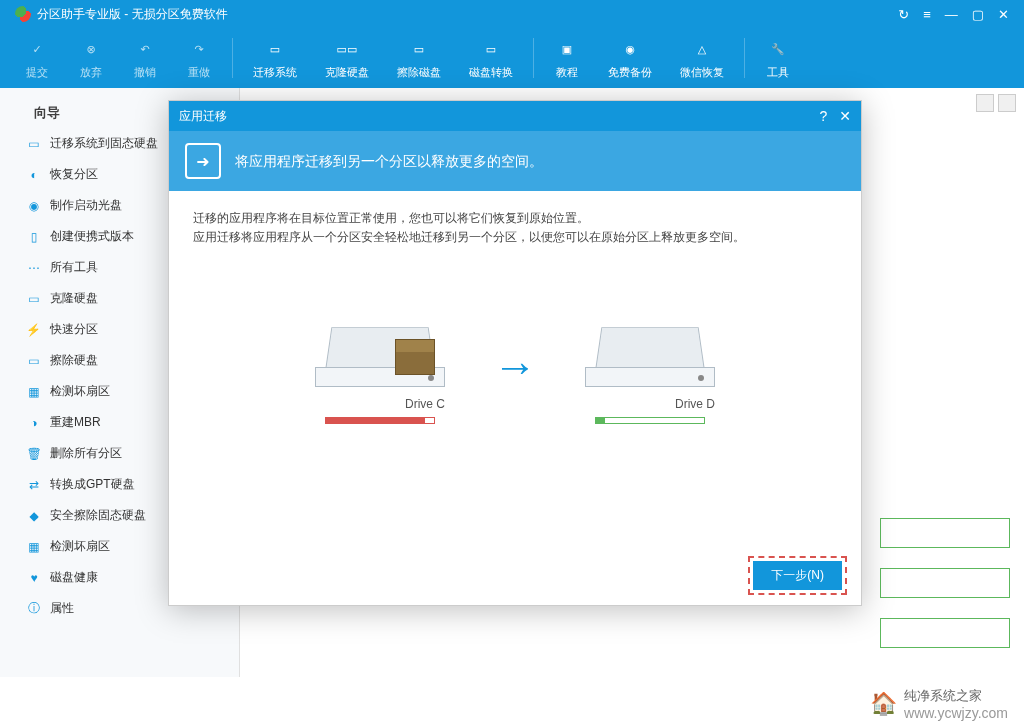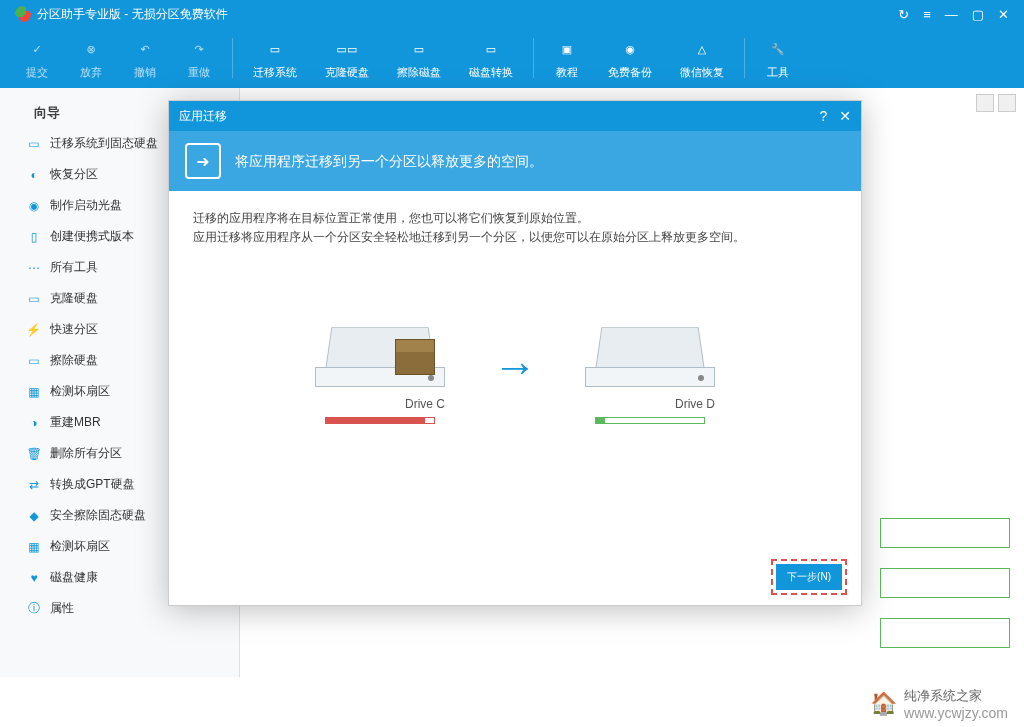--- a/index.html
+++ b/index.html
@@ -50,21 +50,21 @@
 .drive-label { margin-top: 10px; font-size: 12px; color: #555; text-align: right; }
 .drive-bar { margin: 6px auto 0; width: 110px; height: 7px; border: 1px solid; position: relative; }
 .drive-bar.red { border-color: #d9534f; }
 .drive-bar.red .fill { background: #d9534f; width: 92%; height: 100%; }
 .drive-bar.green { border-color: #5cb85c; }
 .drive-bar.green .fill { background: #5cb85c; width: 8%; height: 100%; }
 .arrow { font-size: 44px; color: #1296db; font-weight: bold; }
 
 .dialog-footer { position: absolute; bottom: 10px; right: 14px; }
 .nextbtn-wrap { border: 2px dashed #d9534f; padding: 3px; }
-.nextbtn { background: #1296db; color: #fff; border: none; padding: 6px 11px; font-size: 10px; cursor: pointer; }
+.nextbtn { background: #1296db; color: #fff; border: none; padding: 6px 18px; font-size: 12px; cursor: pointer; }
 
 .partition-bars { position: absolute; right: 14px; top: 430px; width: 130px; }
 .pbar { border: 1px solid #5cb85c; height: 30px; margin-bottom: 20px; background: #fff; }
 
 .watermark { position: absolute; right: 16px; bottom: 6px; font-size: 13px; color: #666; display: flex; align-items: center; gap: 6px; }
 .watermark .wicon { color: #1296db; font-size: 22px; }
 .watermark .wsub { font-size: 14px; color: #999; display:block; }
 
 .footer-space { height: 50px; background: #fff; }
 </style>

